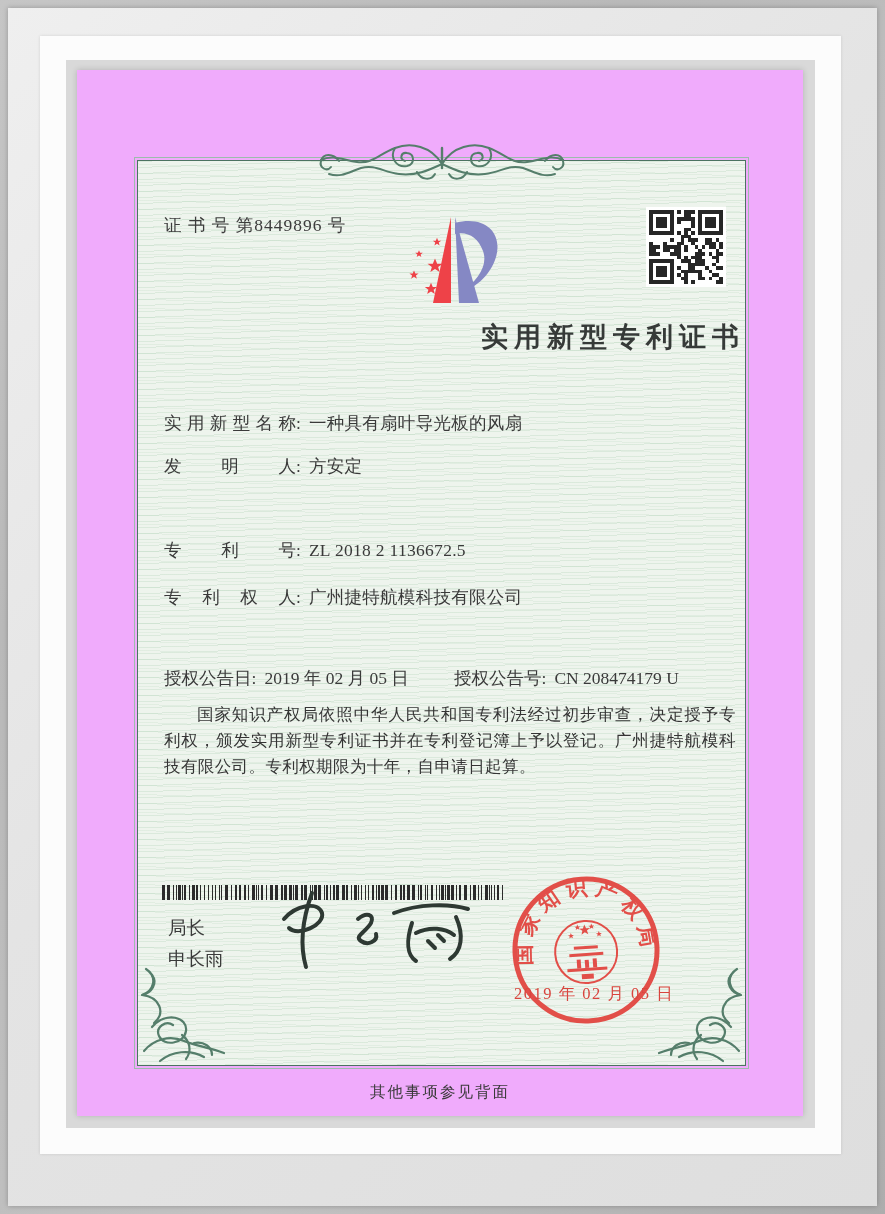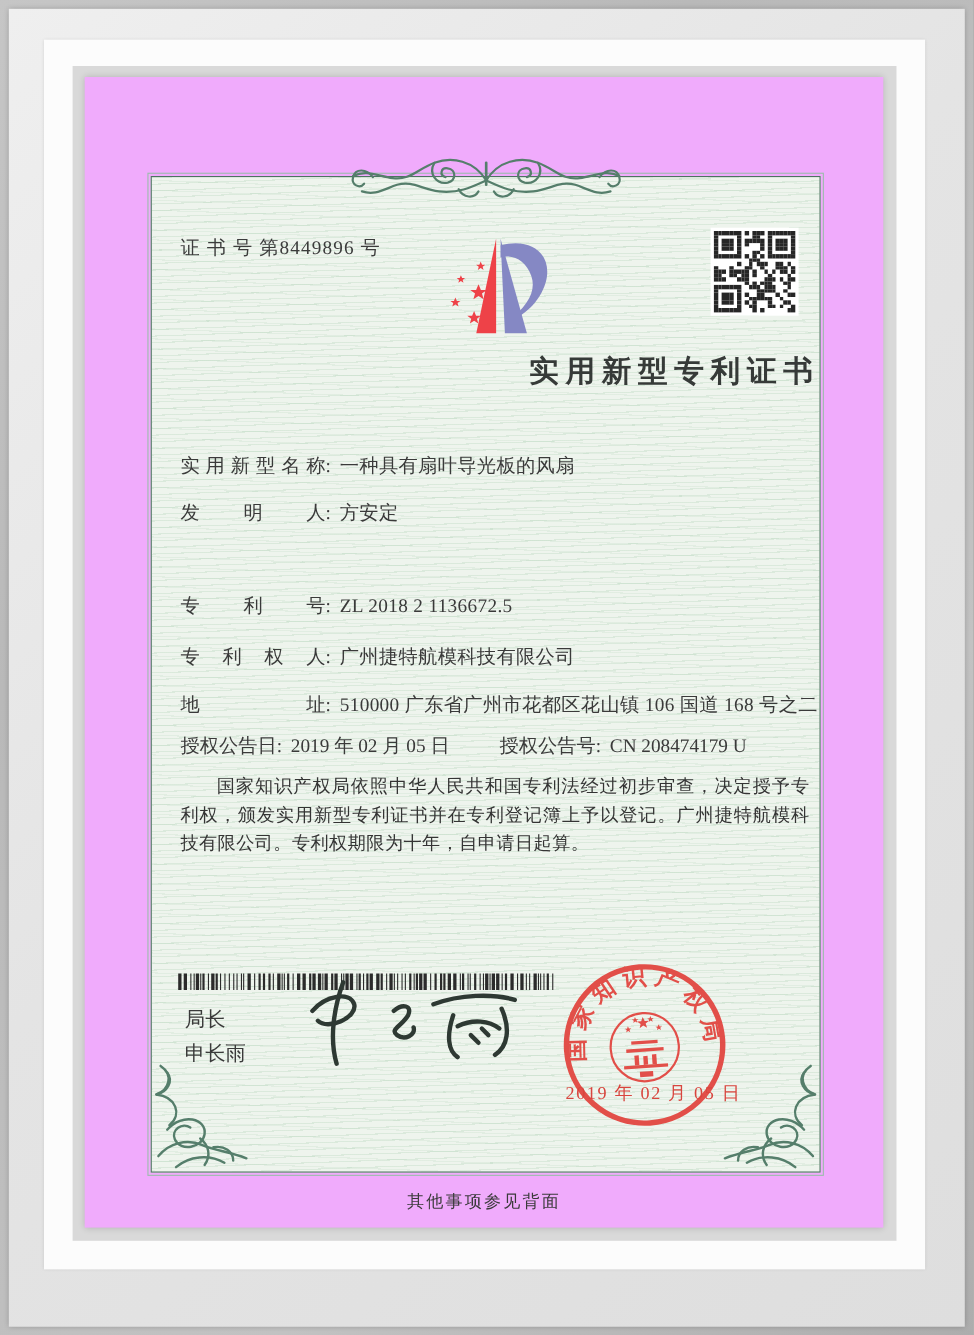--- a/index.html
+++ b/index.html
@@ -572,23 +572,20 @@
       </div>
       <div class="abs row r2">
         <span class="lab">发明人</span><span class="col">:</span><span class="val">方安定</span>
       </div>
       <div class="abs row r3">
         <span class="lab">专利号</span><span class="col">:</span><span class="val">ZL 2018 2 1136672.5</span>
       </div>
       <div class="abs row r5">
         <span class="lab">专利权人</span><span class="col">:</span><span class="val">广州捷特航模科技有限公司</span>
       </div>
-      <div class="abs row r6">
-        <span class="lab">地址</span><span class="col">:</span><span class="val">510000 广东省广州市花都区花山镇 106 国道 168 号之二</span>
-      </div>
       <div class="abs row r7">
         <span>
           <span>授权公告日</span><span class="col">:</span><span>2019 年 02 月 05 日</span>
         </span>
         <span class="pair2">
           <span>授权公告号</span><span class="col">:</span><span>CN 208474179 U</span>
         </span>
       </div>
 
       <div class="abs paras">

